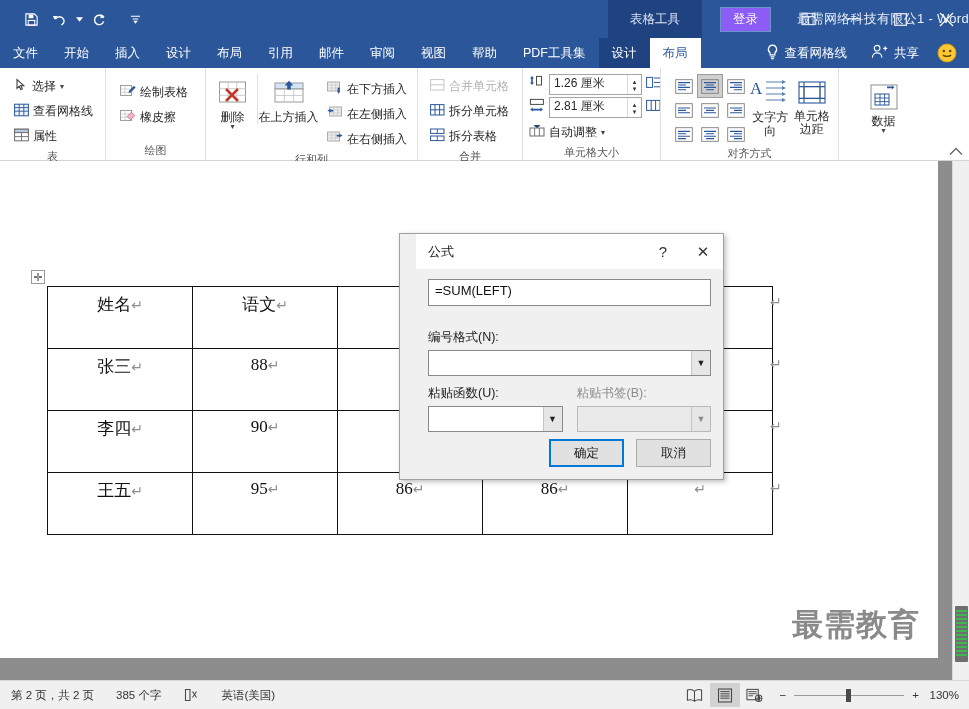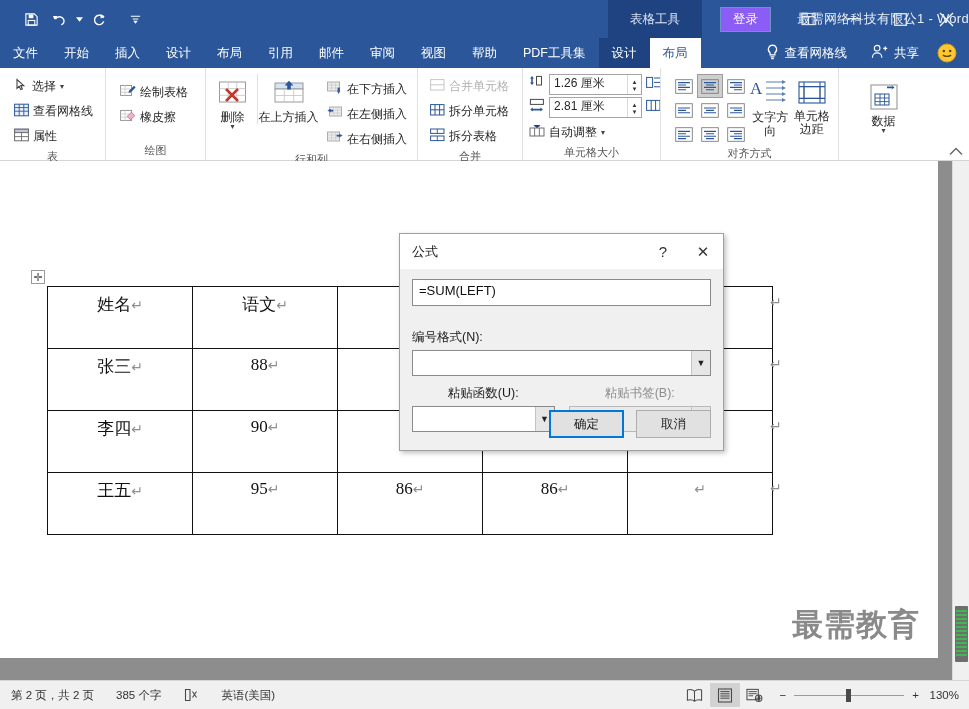--- a/index.html
+++ b/index.html
@@ -145,24 +145,25 @@
 
   .watermark {
     position:absolute; right:18px; bottom:12px;
     font-size:31px; font-weight:bold; color:#8a8a8a;
     font-family:"DejaVu Sans","Liberation Sans",sans-serif;
     letter-spacing:1px;
   }
 
   
   .dialog {
-    position:absolute; left:399px; top:233px; width:325px; height:218px;
+    position:absolute; left:399px; top:233px; width:325px; height:247px;
     background:#f0f0f0; border:1px solid #a0a0a0;
     box-shadow:2px 2px 5px rgba(0,0,0,.25);
     z-index:40;
+    padding-left:16px;
   }
   .dlg-title {
     height:35px; background:#fff; display:flex; align-items:center;
     padding-left:12px; font-size:13px; color:#1b1b1b;
   }
   .dlg-title .sp { margin-left:auto; display:flex; }
   .dlg-help, .dlg-close {
     width:40px; height:35px; display:flex; align-items:center; justify-content:center;
     font-size:15px; color:#333;
   }
@@ -176,21 +177,21 @@
   .fcombo {
     height:26px; background:#fff; border:1px solid #8a8a8a;
     display:flex; align-items:center; justify-content:flex-end;
   }
   .fcombo.dis { background:#eaeaea; border-color:#b9b9b9; }
   .fcombo .arrow {
     width:19px; height:100%; background:#e6e6e6; border-left:1px solid #c4c4c4;
     display:flex; align-items:center; justify-content:center; font-size:9px; color:#222;
   }
   .fcombo.dis .arrow { color:#8b8b8b; }
-  .tworow { display:flex; gap:14px;text-align:center; }
+  .tworow { display:flex; gap:14px; }
   .tworow > div { flex:1; }
   .dlabel { color:#8c8c8c; }
   .dlg-btns {
     position:absolute; right:12px; bottom:12px; display:flex; gap:12px;
   }
   .dbtn {
     width:75px; height:28px; font-size:12.5px; background:#e1e1e1;
     border:1px solid #adadad; display:flex; align-items:center; justify-content:center;
     color:#1b1b1b;
   }

